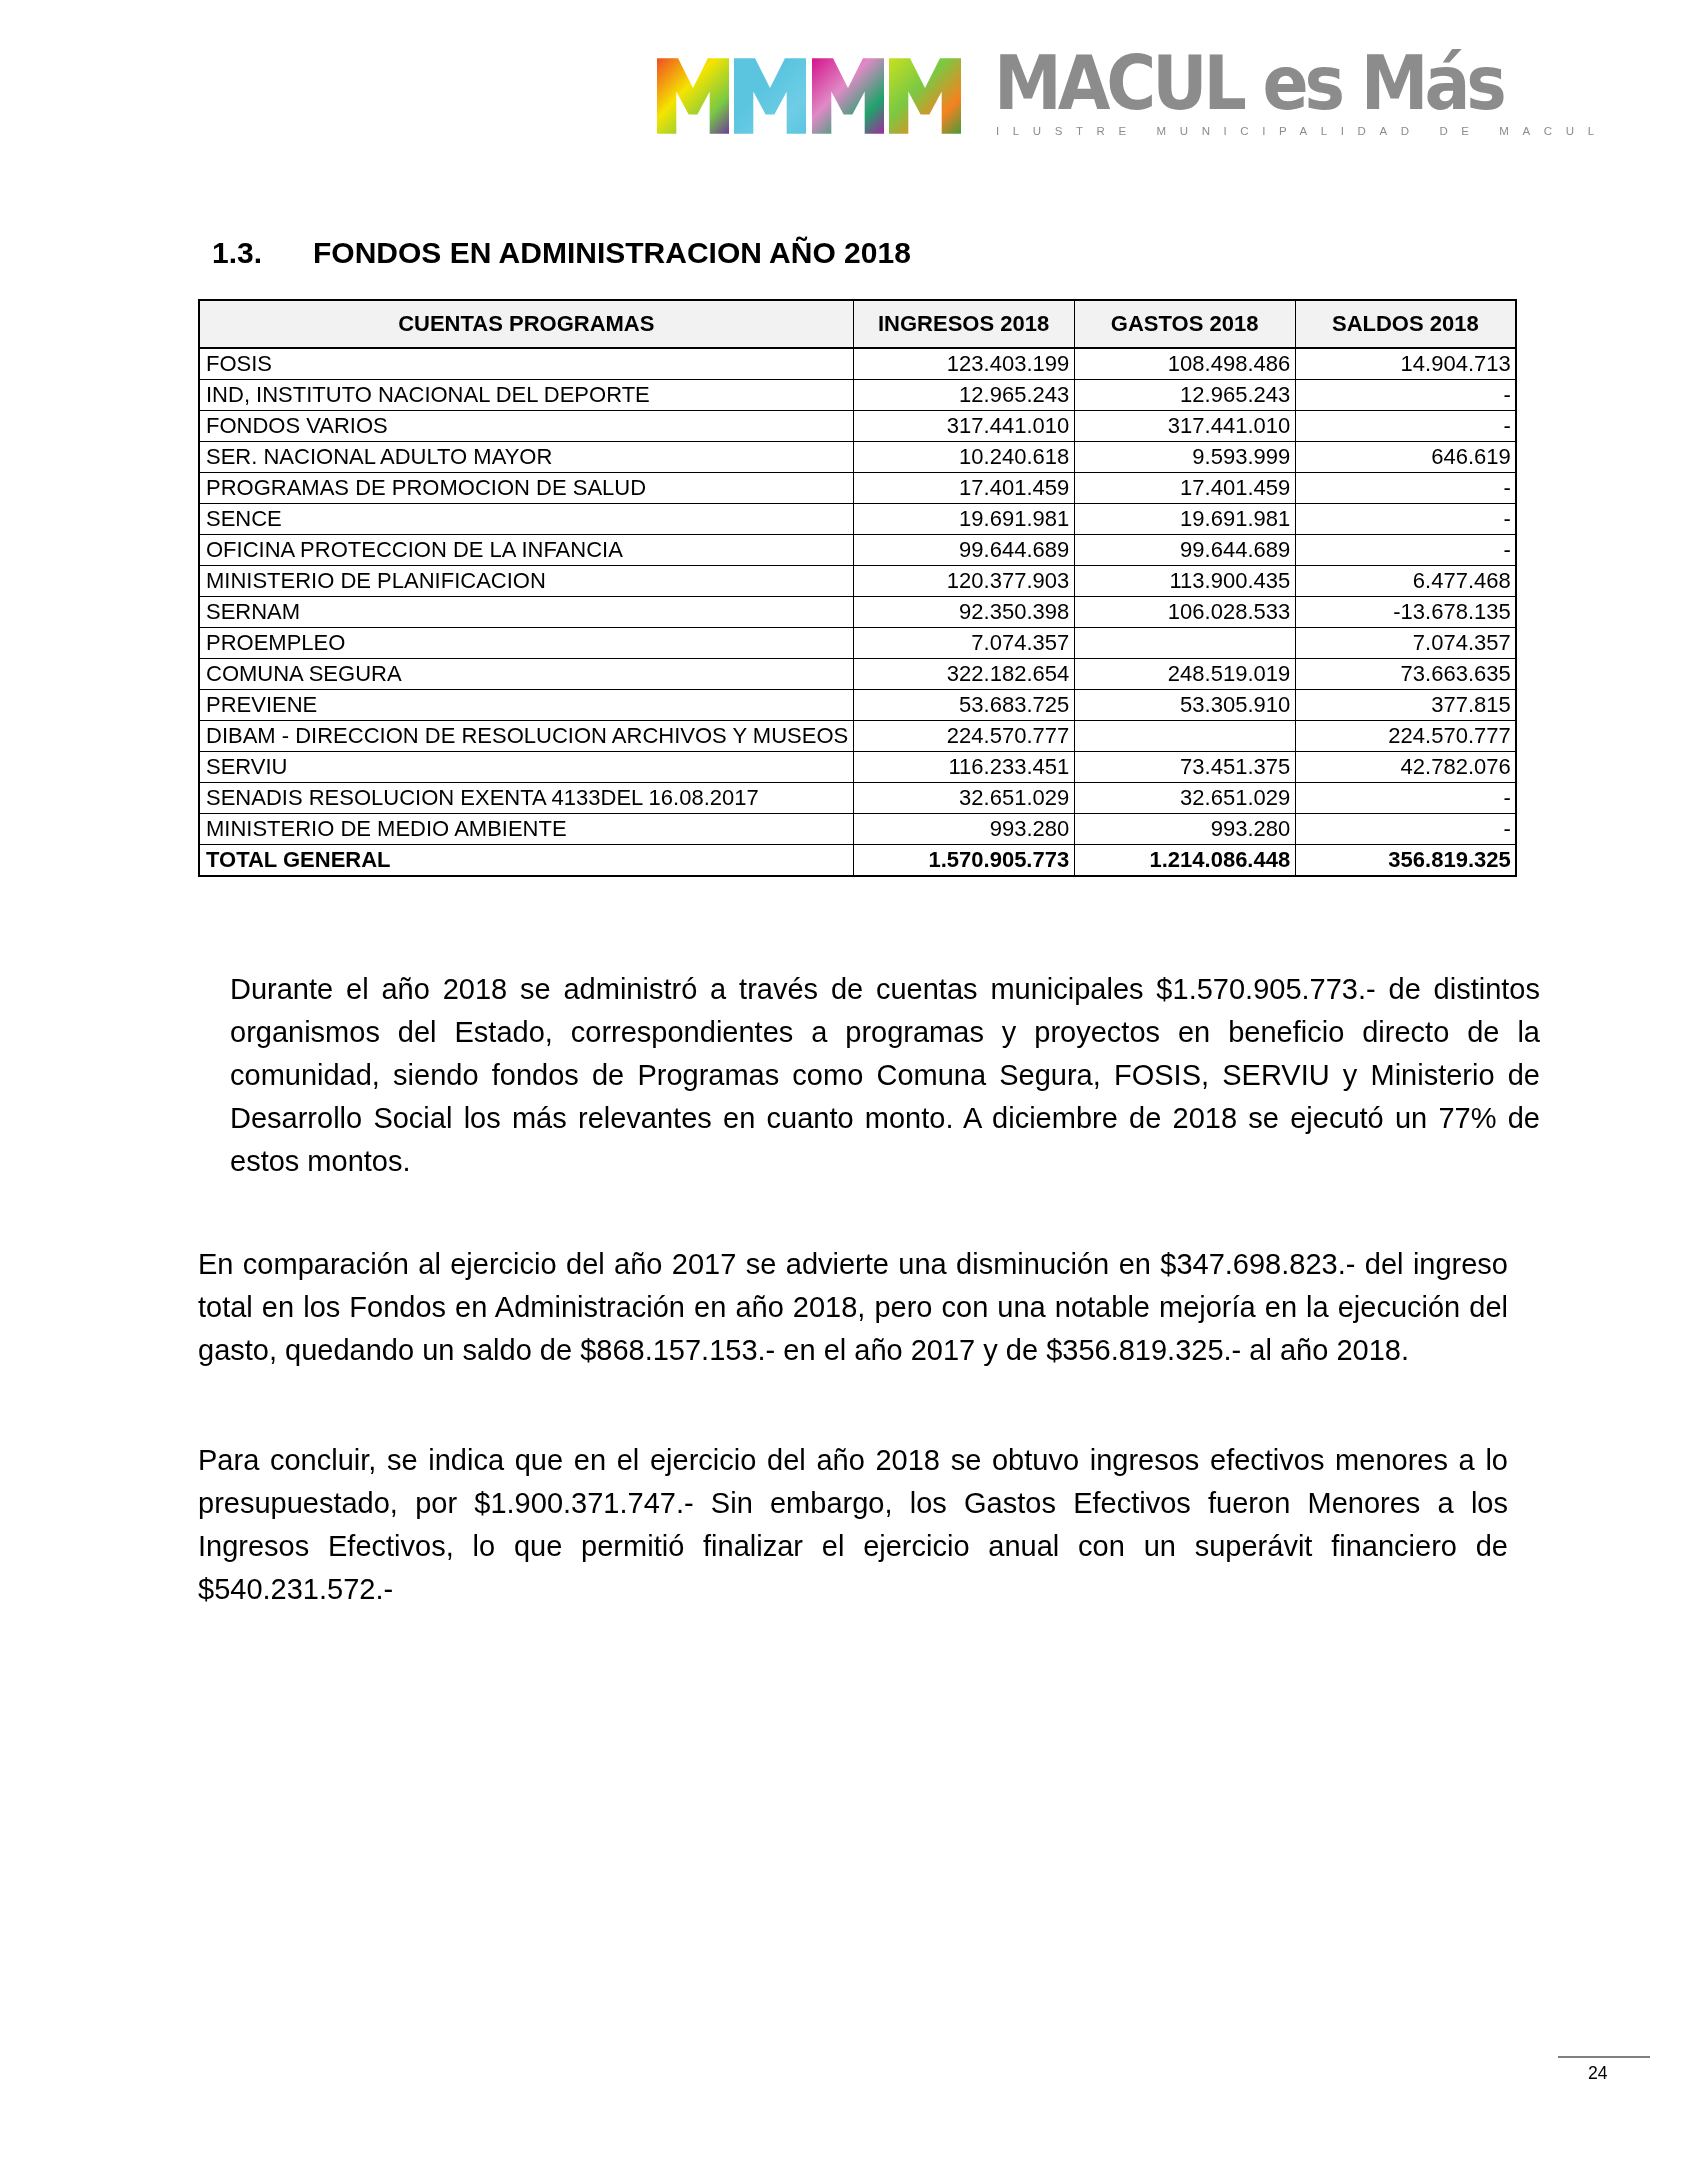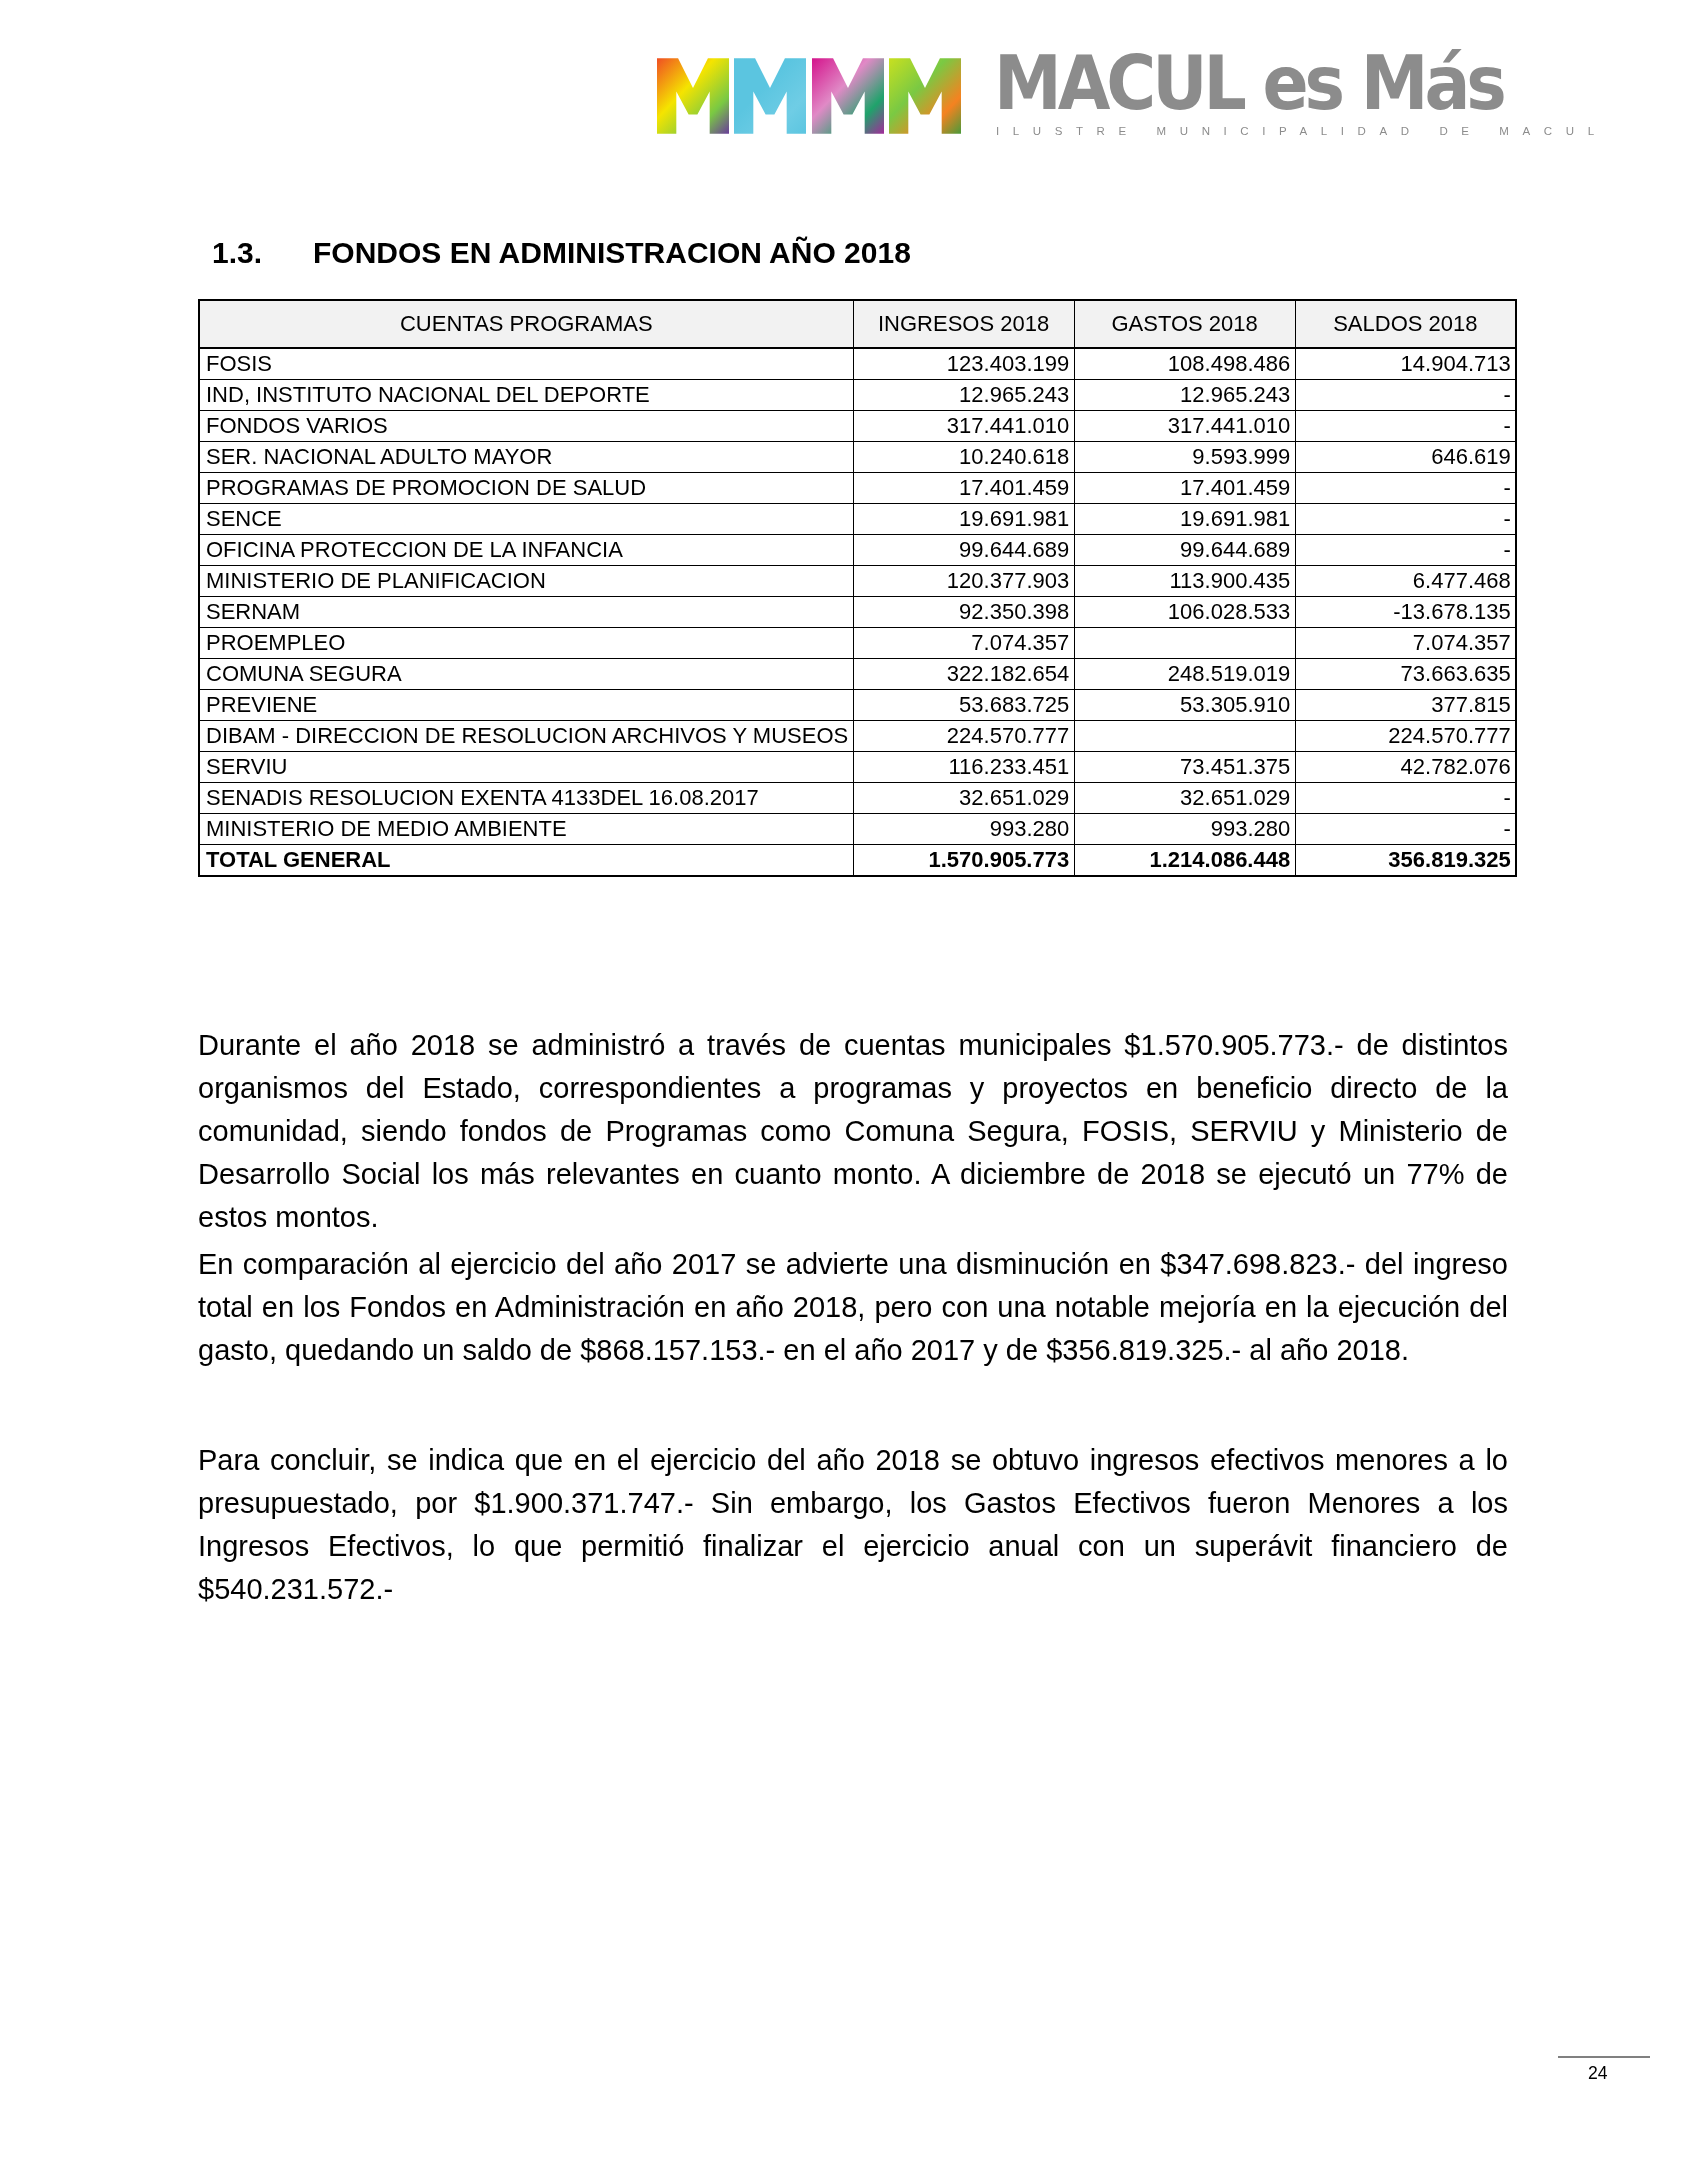--- a/index.html
+++ b/index.html
@@ -20,32 +20,32 @@
   
   .section-heading { position:absolute; left:212px; top:236px; font-size:30px; font-weight:bold;
                      line-height:34px; white-space:nowrap; }
   .section-heading .num { display:inline-block; width:101px; }
 
   
   .funds-table { position:absolute; left:198px; top:299px; border-collapse:collapse;
                  font-size:22px; table-layout:fixed; }
   .funds-table th, .funds-table td { border:1.8px solid #000; padding:0 4.4px; height:30px; white-space:nowrap;
                  overflow:hidden; }
-  .funds-table thead th { background:#f2f2f2; font-weight:normal; height:46px; text-align:center;
+  .funds-table thead th { background:#f2f2f2; font-weight:bold; height:46px; text-align:center;
                  border-width:2.6px 1.8px 2.6px 1.8px; }
   .funds-table td.num { text-align:right;padding-left:28px; }
   .funds-table td.name { text-align:left; padding-left:6px; }
   .funds-table tr.total td { font-weight:bold; border-bottom:2.6px solid #000; }
   .funds-table { border:2.6px solid #000; }
   col.c1 { width:646px; } col.c2 { width:221px; } col.c3 { width:221px; } col.c4 { width:221px; }
 
   
   .body-text { position:absolute; left:198px; width:1310px; font-size:29px; line-height:43px;
                text-align:justify; margin:0; }
-  .p1 { top:1024px; } .p2 { top:1243px; } .p3 { top:1439px; }
+  .p1 { top:968px;margin-left:32px; } .p2 { top:1243px; } .p3 { top:1439px; }
 
   
   .footer-rule { position:absolute; left:1558px; top:2056px; width:92px; height:1.8px; background:#808080; }
   .page-number { position:absolute; left:1588px; top:2063px; font-size:17.6px; }
 </style>
 </head>
 <body>
 
 <div class="logo">
   <div class="logo-ms" id="logo-ms">

